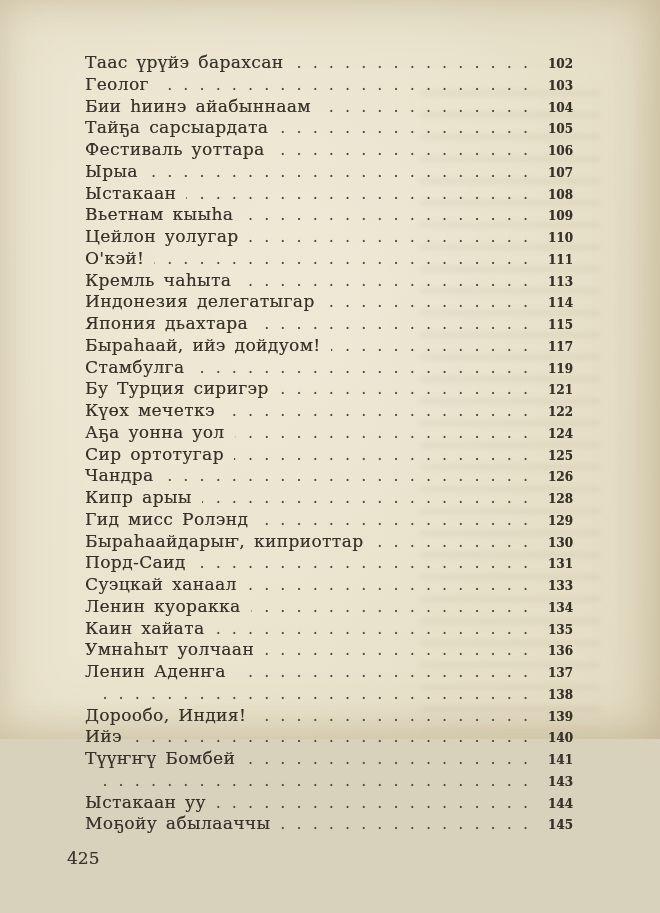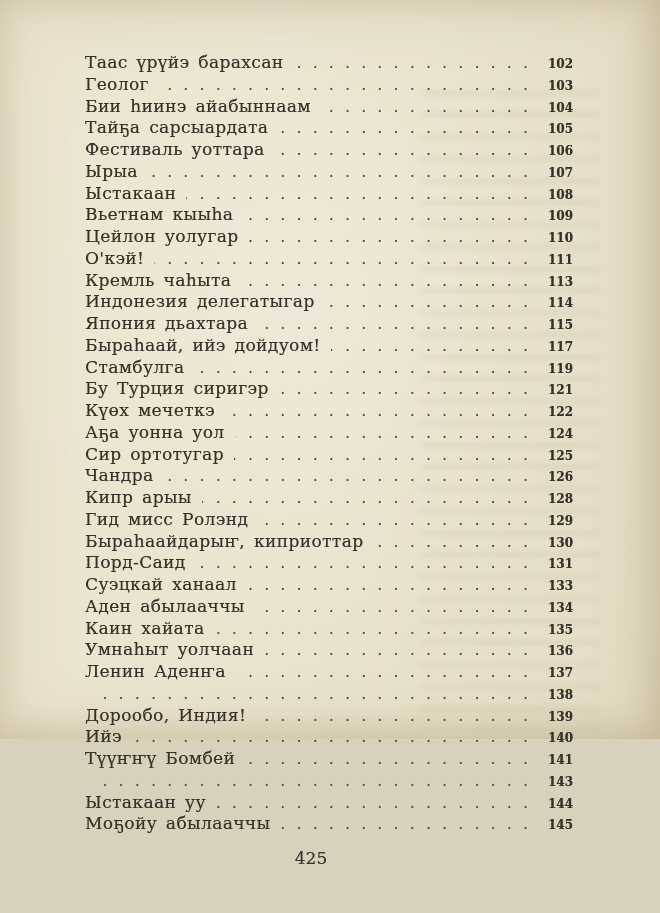--- a/index.html
+++ b/index.html
@@ -59,21 +59,20 @@
   .pageno {
     flex: 0 0 34px;
     text-align: right;
     color: #36322a;
     font-size: 12px;
     text-shadow: 0.2px 0 0 rgba(55,50,40,0.55);
     font-weight: bold;
   }
   .folio {
     margin-top: 13px;
-    text-align: center;
     font-size: 17px;
     color: #3a362d;
     text-shadow: 0.2px 0 0 rgba(55,50,40,0.5);
     
     transform: translateX(-18px);
   }
   .bleed {
     position: absolute;
     top: 90px;
     right: 60px;
@@ -216,21 +215,21 @@
         <span class="title">Порд-Саид</span>
         <span class="leader">. . . . . . . . . . . . . . . . . . . . . . . . . . . . . . . . . . . . . . . . . . . . .</span>
         <span class="pageno">131</span>
       </div>
       <div class="row">
         <span class="title">Суэцкай ханаал</span>
         <span class="leader">. . . . . . . . . . . . . . . . . . . . . . . . . . . . . . . . . . . . . . . . . . . . .</span>
         <span class="pageno">133</span>
       </div>
       <div class="row">
-        <span class="title">Аден абылааччы</span>
+        <span class="title">Ленин куоракка</span>
         <span class="leader">. . . . . . . . . . . . . . . . . . . . . . . . . . . . . . . . . . . . . . . . . . . . .</span>
         <span class="pageno">134</span>
       </div>
       <div class="row">
         <span class="title">Каин хайата</span>
         <span class="leader">. . . . . . . . . . . . . . . . . . . . . . . . . . . . . . . . . . . . . . . . . . . . .</span>
         <span class="pageno">135</span>
       </div>
       <div class="row">
         <span class="title">Умнаһыт уолчаан</span>

